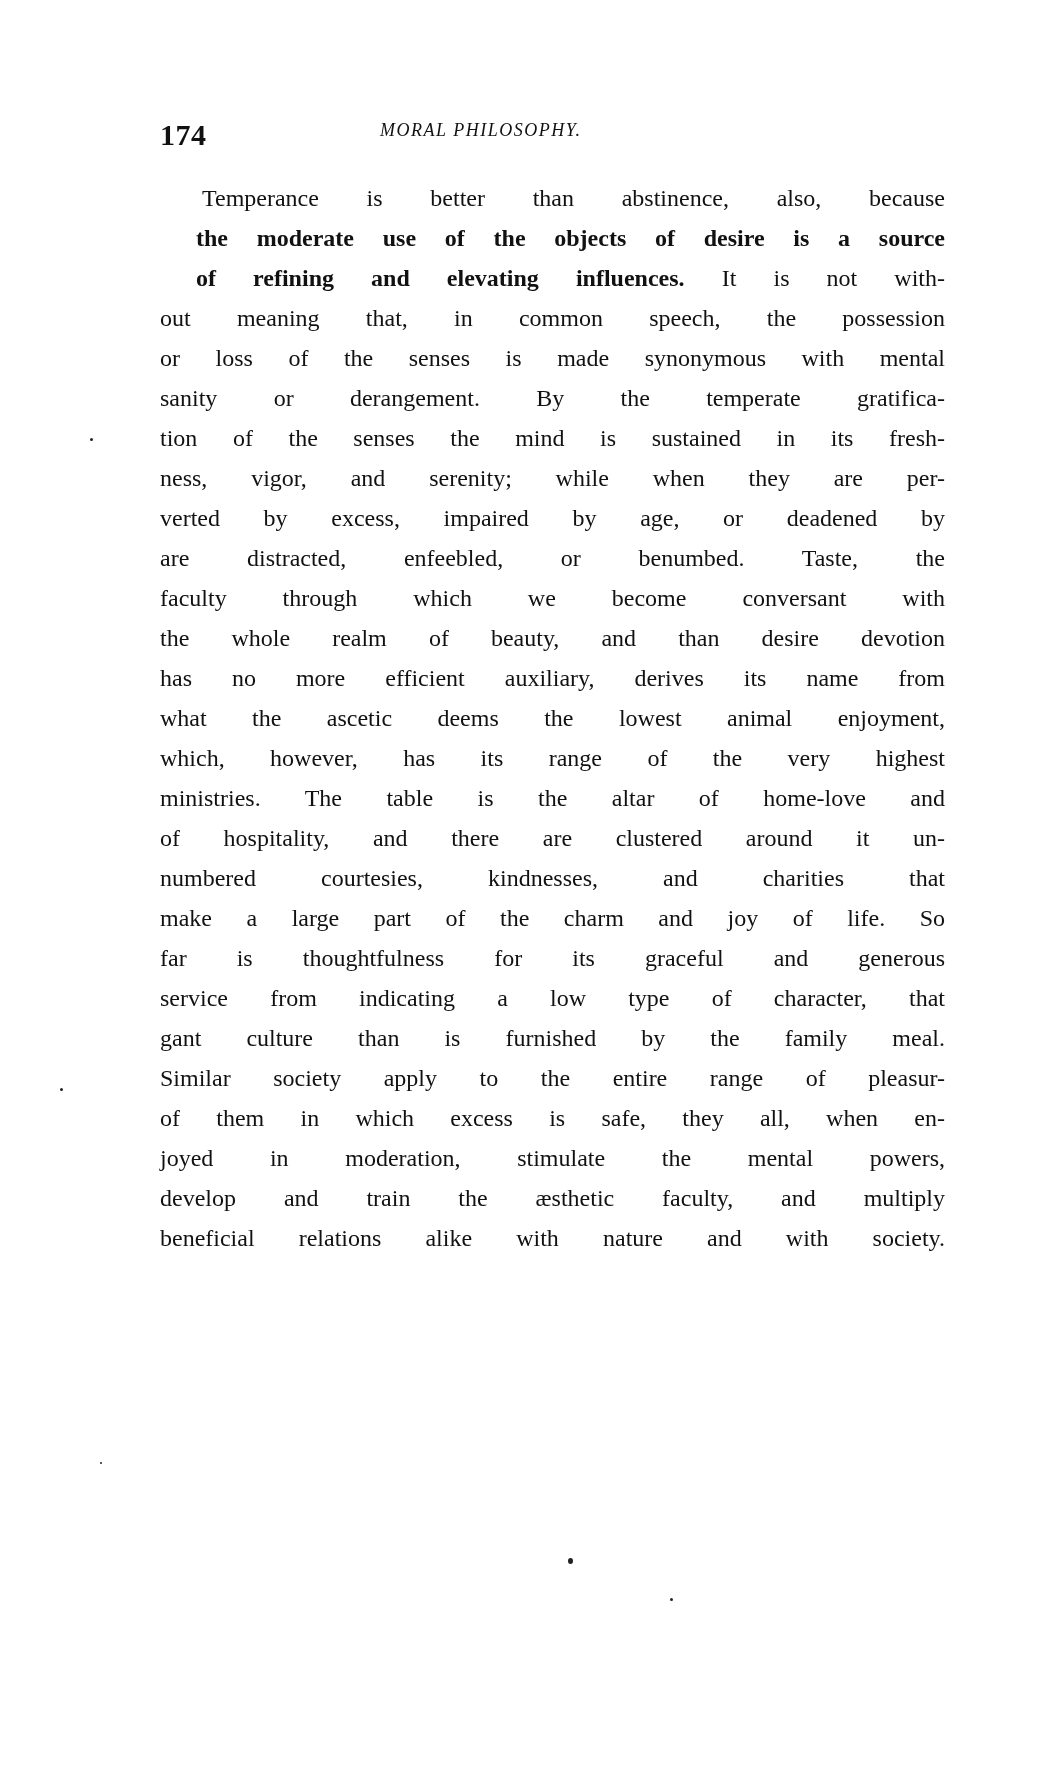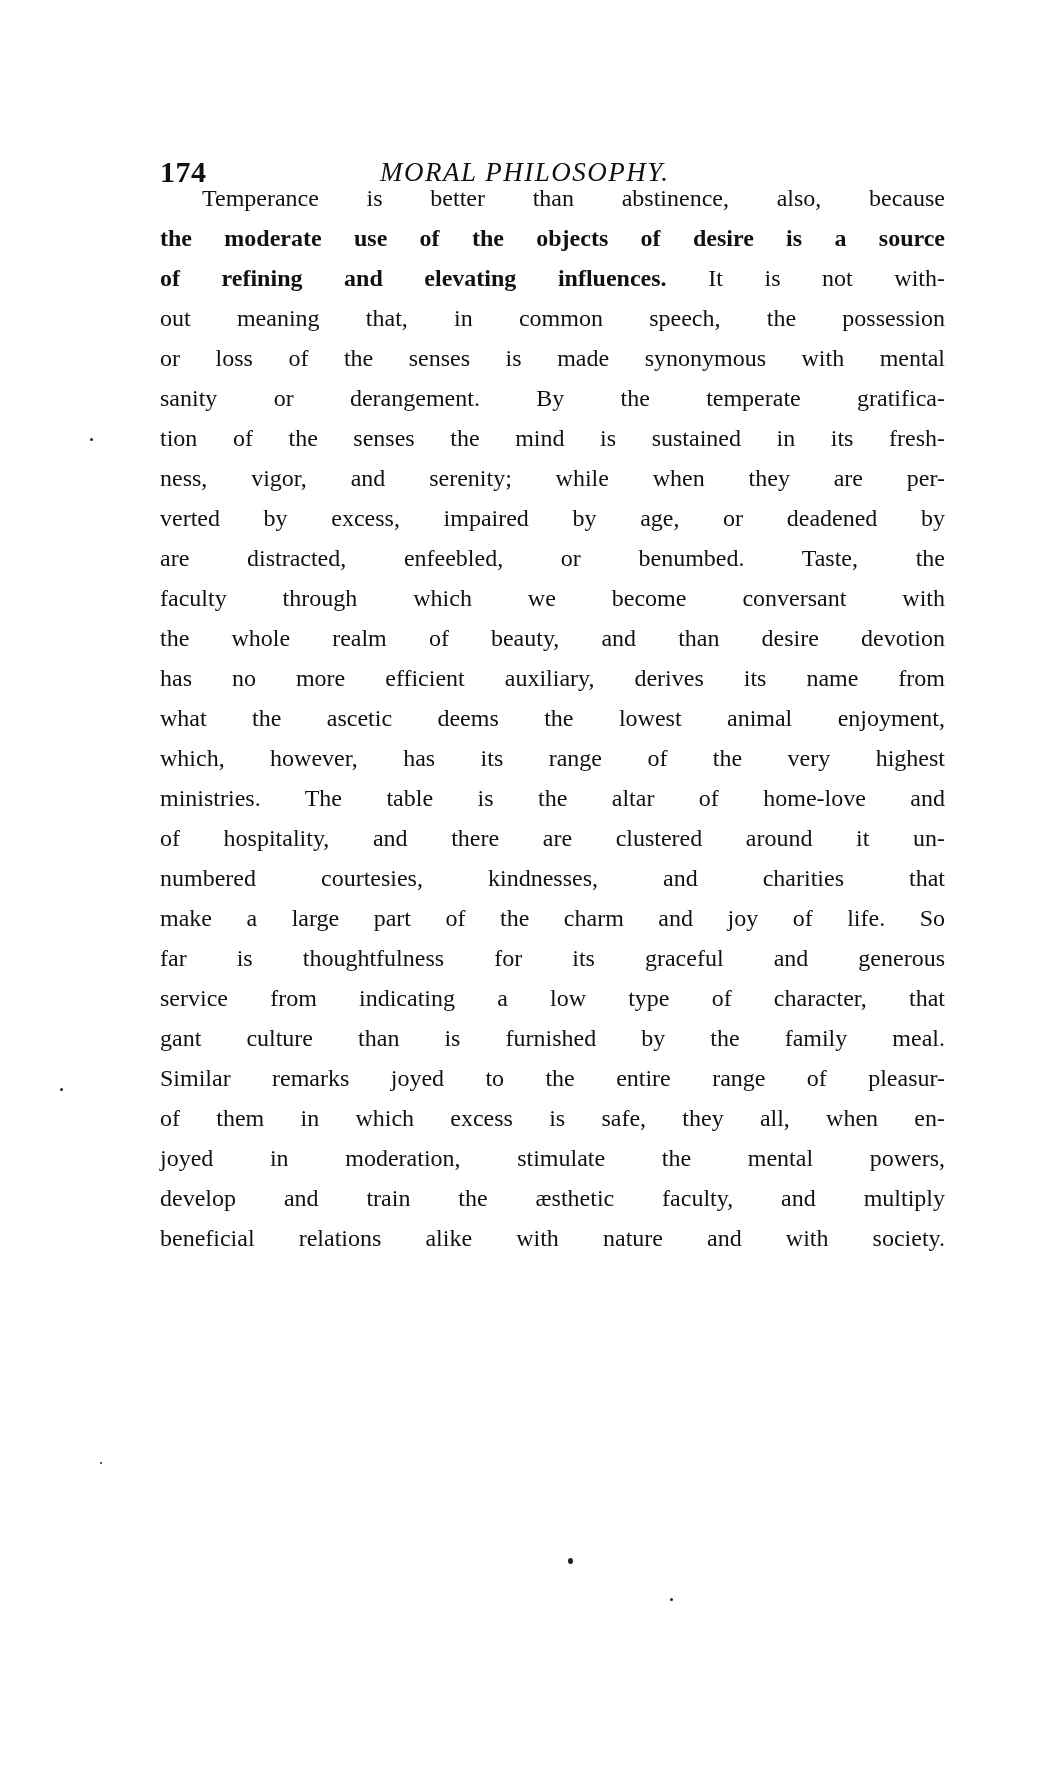--- a/index.html
+++ b/index.html
@@ -1,26 +1,26 @@
 <!DOCTYPE html>
 <html><head>
 <meta charset="utf-8">
 <style>
   html, body { margin:0; padding:0; background:#ffffff; }
   body { width:1063px; height:1770px; position:relative; overflow:hidden;
          font-family:"Liberation Serif","DejaVu Serif",serif; color:#111; }
   .page { position:absolute; left:0; top:0; width:1063px; height:1770px; background:#fff; }
-  .header { position:absolute; top:118px; left:160px; width:790px; height:40px;margin-top:37px; }
+  .header { position:absolute; top:118px; left:160px; width:790px; height:40px; }
   .pagenum { position:absolute; left:0; top:0; font-size:30px; font-weight:bold; letter-spacing:0.5px; }
-  .running-title { position:absolute; left:220px; top:2px; font-size:27px; font-style:italic; letter-spacing:1.5px; }
+  .running-title { position:absolute; left:220px; top:2px; font-size:18px; font-style:italic; letter-spacing:1.5px; }
   .body-text { position:absolute; top:178px; left:160px; width:785px; }
   .line { height:40px; line-height:40px; font-size:24px; white-space:nowrap; text-align:justify; text-align-last:justify; }
   .line.indent { padding-left:42px; }
   .line.last { text-align-last:justify; }
-  .b { font-weight:bold; }
+  .b { font-weight:bold;margin-left:36px; }
   .speck { position:absolute; width:3px; height:3px; border-radius:50%; background:#222; }
 </style>
 </head>
 <body>
 
 <div class="page">
   <div class="header">
     <span class="pagenum">174</span>
     <span class="running-title">MORAL PHILOSOPHY.</span>
   </div>
@@ -41,21 +41,21 @@
     <div class="line">has no more efficient auxiliary, derives its name from</div>
     <div class="line">what the ascetic deems the lowest animal enjoyment,</div>
     <div class="line">which, however, has its range of the very highest</div>
     <div class="line">ministries.  The table is the altar of home-love and</div>
     <div class="line">of hospitality, and there are clustered around it un-</div>
     <div class="line">numbered courtesies, kindnesses, and charities that</div>
     <div class="line">make a large part of the charm and joy of life.  So</div>
     <div class="line">far is thoughtfulness for its graceful and generous</div>
     <div class="line">service from indicating a low type of character, that</div>
     <div class="line">gant culture than is furnished by the family meal.</div>
-    <div class="line">Similar remarks joyed to the entire range of pleasur-</div>
+    <div class="line">Similar society apply to the entire range of pleasur-</div>
     <div class="line">of them in which excess is safe, they all, when en-</div>
     <div class="line">joyed in moderation, stimulate the mental powers,</div>
     <div class="line">develop and train the æsthetic faculty, and multiply</div>
     <div class="line last">beneficial relations alike with nature and with society.</div>
   </div>
 
   <span class="speck" style="left:90px;top:438px"></span>
   <span class="speck" style="left:60px;top:1088px"></span>
   <span class="speck" style="left:568px;top:1558px;width:5px;height:6px"></span>
   <span class="speck" style="left:670px;top:1598px"></span>

